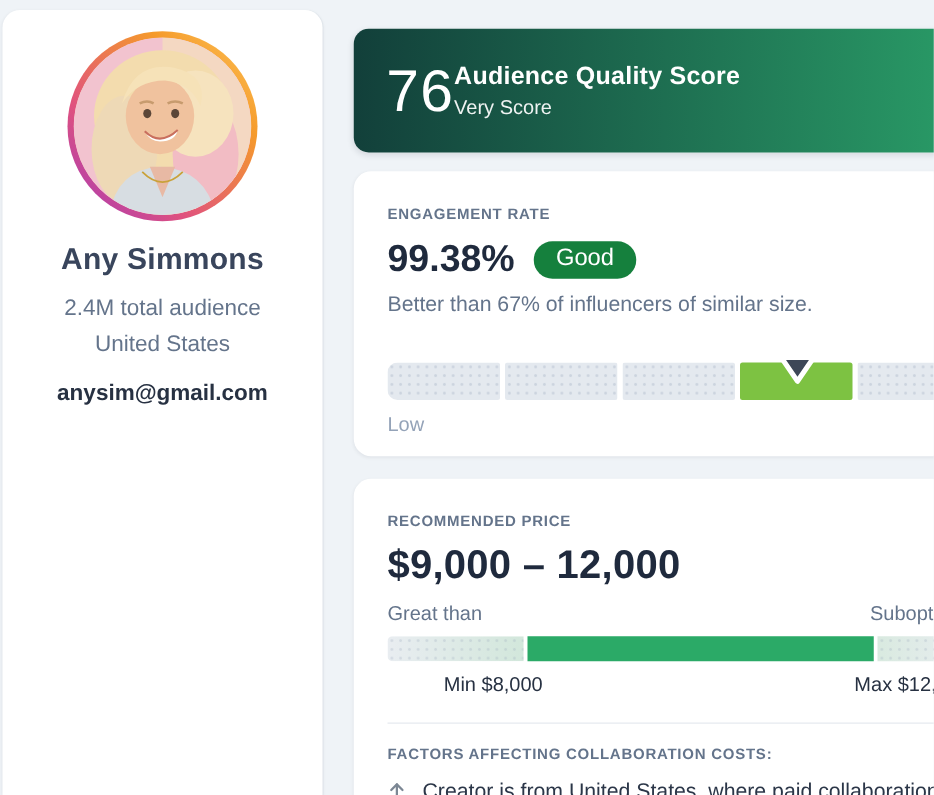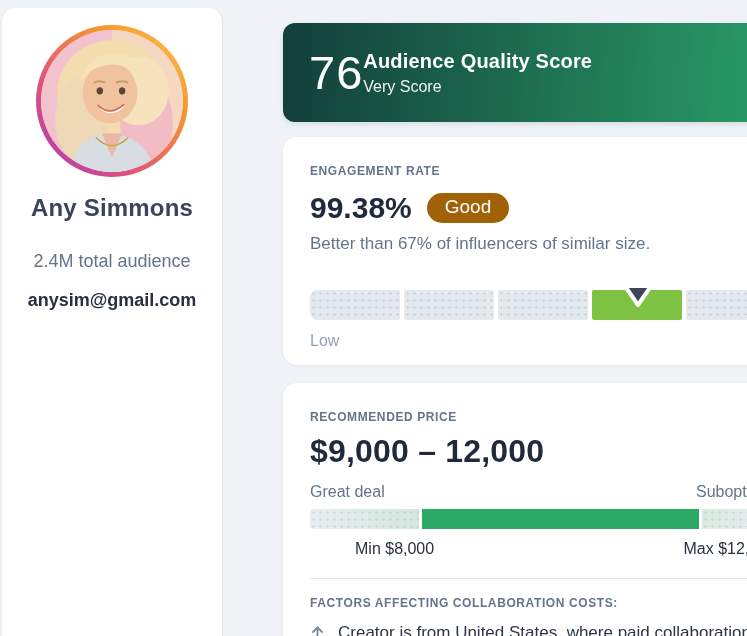--- a/index.html
+++ b/index.html
@@ -6,35 +6,35 @@
   html,body { width:747px; height:636px; overflow:hidden; }
   body {
     background:#EFF3F7;
     font-family:"Liberation Sans", sans-serif;
     color:#1F2A3D;
     position:relative;
   }
 
   
   .profile-panel {
-    position:absolute; left:2px; top:8px; width:220px; height:628px;
+    position:absolute; left:2px; top:8px; width:256px; height:628px;
     background:#fff; border-radius:14px 14px 0 0;
     box-shadow:0 1px 3px rgba(15,23,42,.07), 1px 0 0 #E8EDF2;
     text-align:center;
   }
   .avatar-ring {
     width:152px; height:152px; margin:17px auto 0; border-radius:50%;
     padding:5px;
     background:linear-gradient(45deg,#A138BB 0%, #E0527E 32%, #F59A2B 72%, #FDC75B 100%);
   }
   .avatar-img {
     width:100%; height:100%; border-radius:50%; overflow:hidden; background:#F4D2C9;
   }
   .profile-name { margin-top:17px; font-size:24px; font-weight:700; color:#39455C; letter-spacing:.2px; }
-  .profile-sub { margin-top:25px; font-size:18px; line-height:29px; color:#64748B; }
+  .profile-sub { margin-top:10px; font-size:18px; line-height:29px; color:#64748B; }
   .profile-email { margin-top:14px; font-size:18px; font-weight:700; color:#273142;text-align:center; }
 
   
   .right-col { position:absolute; left:283px; top:0; width:520px; }
 
   .score-banner {
     margin-top:23px; height:99px; border-radius:12px;
     background:linear-gradient(92deg,#123F3A 0%, #2BA26A 100%);
     color:#fff; display:flex; align-items:center; padding-left:26px;
     box-shadow:0 2px 5px rgba(15,23,42,.12);
@@ -53,21 +53,21 @@
   .card.price { margin-top:18px; height:320px; }
 
   .card-label {
     font-size:12px; font-weight:700; letter-spacing:.05em; color:#64748B;
   }
 
   
   .er-row { margin-top:13px; display:flex; align-items:center; gap:15px; }
   .er-value { font-size:30px; font-weight:700; color:#1F2A3D; }
   .er-badge {
-    background:#a16207; color:#fff; font-size:19px; font-weight:500;
+    background:#15803d; color:#fff; font-size:19px; font-weight:500;
     padding:3px 18px 5px; border-radius:999px;
   }
   .er-comparison { margin-top:9px; font-size:17px; color:#64748B; }
   .meter { margin-top:36px; position:relative; display:flex; gap:4px; height:30px; }
   .meter-seg { flex:1; background:#E4E9EF; border-radius:2px;
     background-image:radial-gradient(rgba(148,163,184,.30) 1px, transparent 1.2px);
     background-size:7px 7px;
   }
   .meter-seg.first { border-radius:8px 2px 2px 8px; }
   .meter-seg.active { background:#7DC242; background-image:none; }
@@ -135,20 +135,21 @@
 
           <path d="M28 140 Q34 104 68 102 Q104 104 112 140 Z" fill="#D7DDE2"></path>
           <path d="M60 102 L70 126 L80 102 Z" fill="#E8B9A4"></path>
           <path d="M54 106 Q70 122 86 106" stroke="#C9A23A" stroke-width="1.4" fill="none"></path>
         </g>
       </svg>
     </div>
   </div>
   <div class="profile-name">Any Simmons</div>
   <div class="profile-sub">2.4M total audience</div>
+  <div class="profile-sub" style="margin-top:0;">United States</div>
   <div class="profile-email">anysim@gmail.com</div>
 </aside>
 
 <main class="right-col">
 
   <section class="score-banner">
     <div class="score-num">76</div>
     <div class="score-texts">
       <div class="score-title">Audience Quality Score</div>
       <div class="score-sub">Very Score</div>
@@ -174,21 +175,21 @@
           </svg>
       </div>
     </div>
     <div class="meter-low">Low</div>
   </section>
 
   <section class="card price">
     <div class="card-label">RECOMMENDED PRICE</div>
     <div class="price-range">$9,000 – 12,000</div>
     <div class="deal-row">
-      <span>Great deal</span>
+      <span>Great than</span>
       <span>Suboptimal</span>
     </div>
     <div class="price-bar">
       <div class="pb-left"></div>
       <div class="pb-green"></div>
       <div class="pb-right"></div>
     </div>
     <div class="minmax-row">
       <span class="minmax-min">Min $8,000</span>
       <span class="minmax-max">Max $12,000</span>

